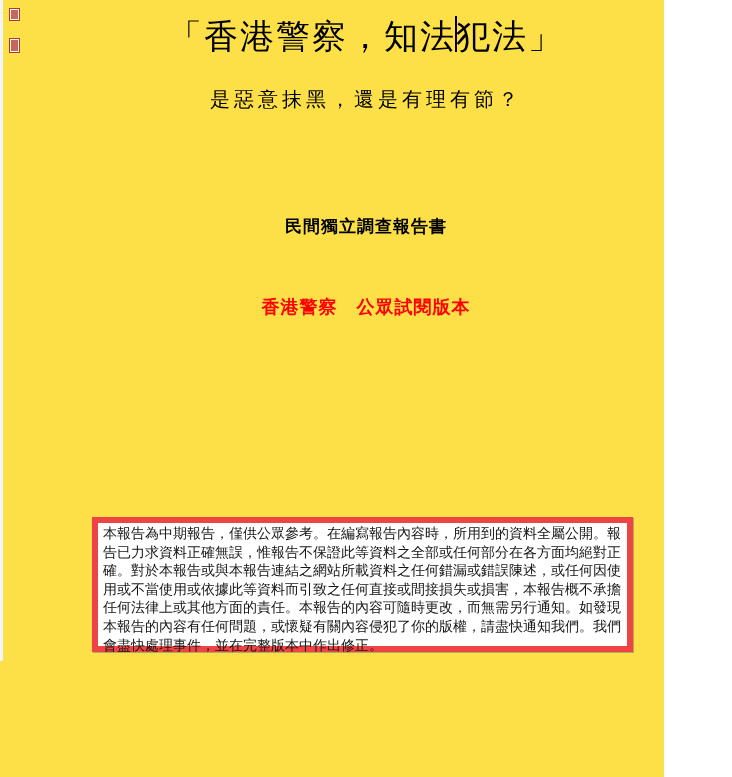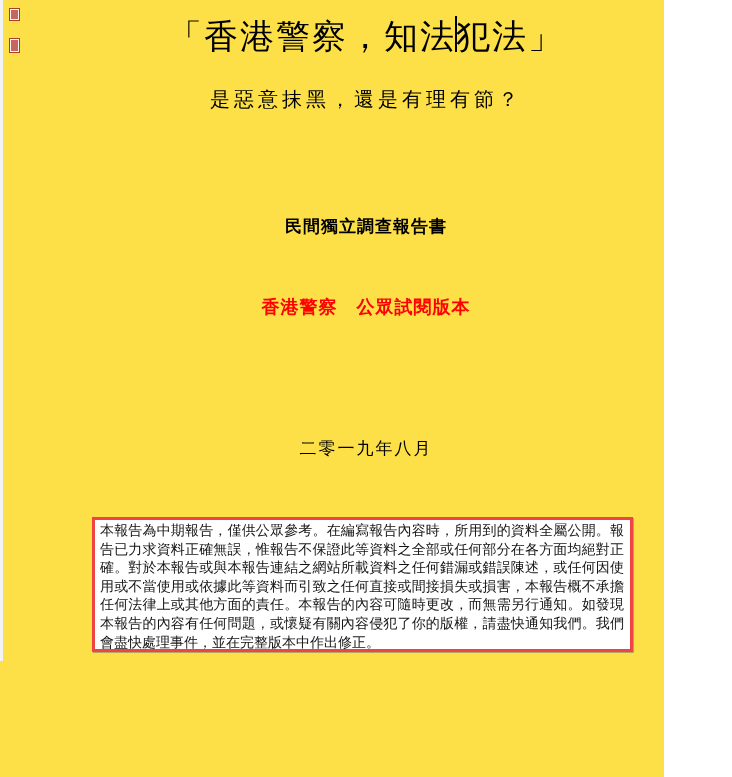--- a/index.html
+++ b/index.html
@@ -52,21 +52,21 @@
   .report-number { top:255px; }
   .edition       { top:295px; color:#ff0000; font-size:18px; }
   .doc-date {
     top:437px;
     font-size:17px; letter-spacing:2px;
   }
 
   .disclaimer-box {
     position:absolute; left:92px; top:517px;
     width:541px; height:135px;
-    border:3px solid #ef4444;
+    border:6px solid #ef4444;
     box-shadow:1px 1px 0 rgba(120,120,120,.55);
     background:#fff;
     padding:2px 6px 0 5px;
   }
   .disclaimer-text {
     font-size:14px; line-height:18.6px;
     text-align:justify;
     color:#141414;
     font-family:"Liberation Serif", serif;
   }
@@ -81,21 +81,20 @@
 
   <div class="line doc-title"><span>「香港警察，知法</span><span class="caret"></span><span>犯法」</span></div>
 
   <div class="line doc-subtitle">是惡意抹黑，還是有理有節？</div>
 
   <div class="line mid report-type">民間獨立調查報告書</div>
 
 
   <div class="line mid edition">香港警察　公眾試閱版本</div>
 
-  <div class="line doc-date">二零一九年八月</div>
 
   <div class="disclaimer-box">
     <div class="disclaimer-text">本報告為中期報告，僅供公眾參考。在編寫報告內容時，所用到的資料全屬公開。報告已力求資料正確無誤，惟報告不保證此等資料之全部或任何部分在各方面均絕對正確。對於本報告或與本報告連結之網站所載資料之任何錯漏或錯誤陳述，或任何因使用或不當使用或依據此等資料而引致之任何直接或間接損失或損害，本報告概不承擔任何法律上或其他方面的責任。本報告的內容可隨時更改，而無需另行通知。如發現本報告的內容有任何問題，或懷疑有關內容侵犯了你的版權，請盡快通知我們。我們會盡快處理事件，並在完整版本中作出修正。</div>
   </div>
 
   <div class="edge-strip left"></div>
   <div class="edge-strip right"></div>
 
 </div>
 

